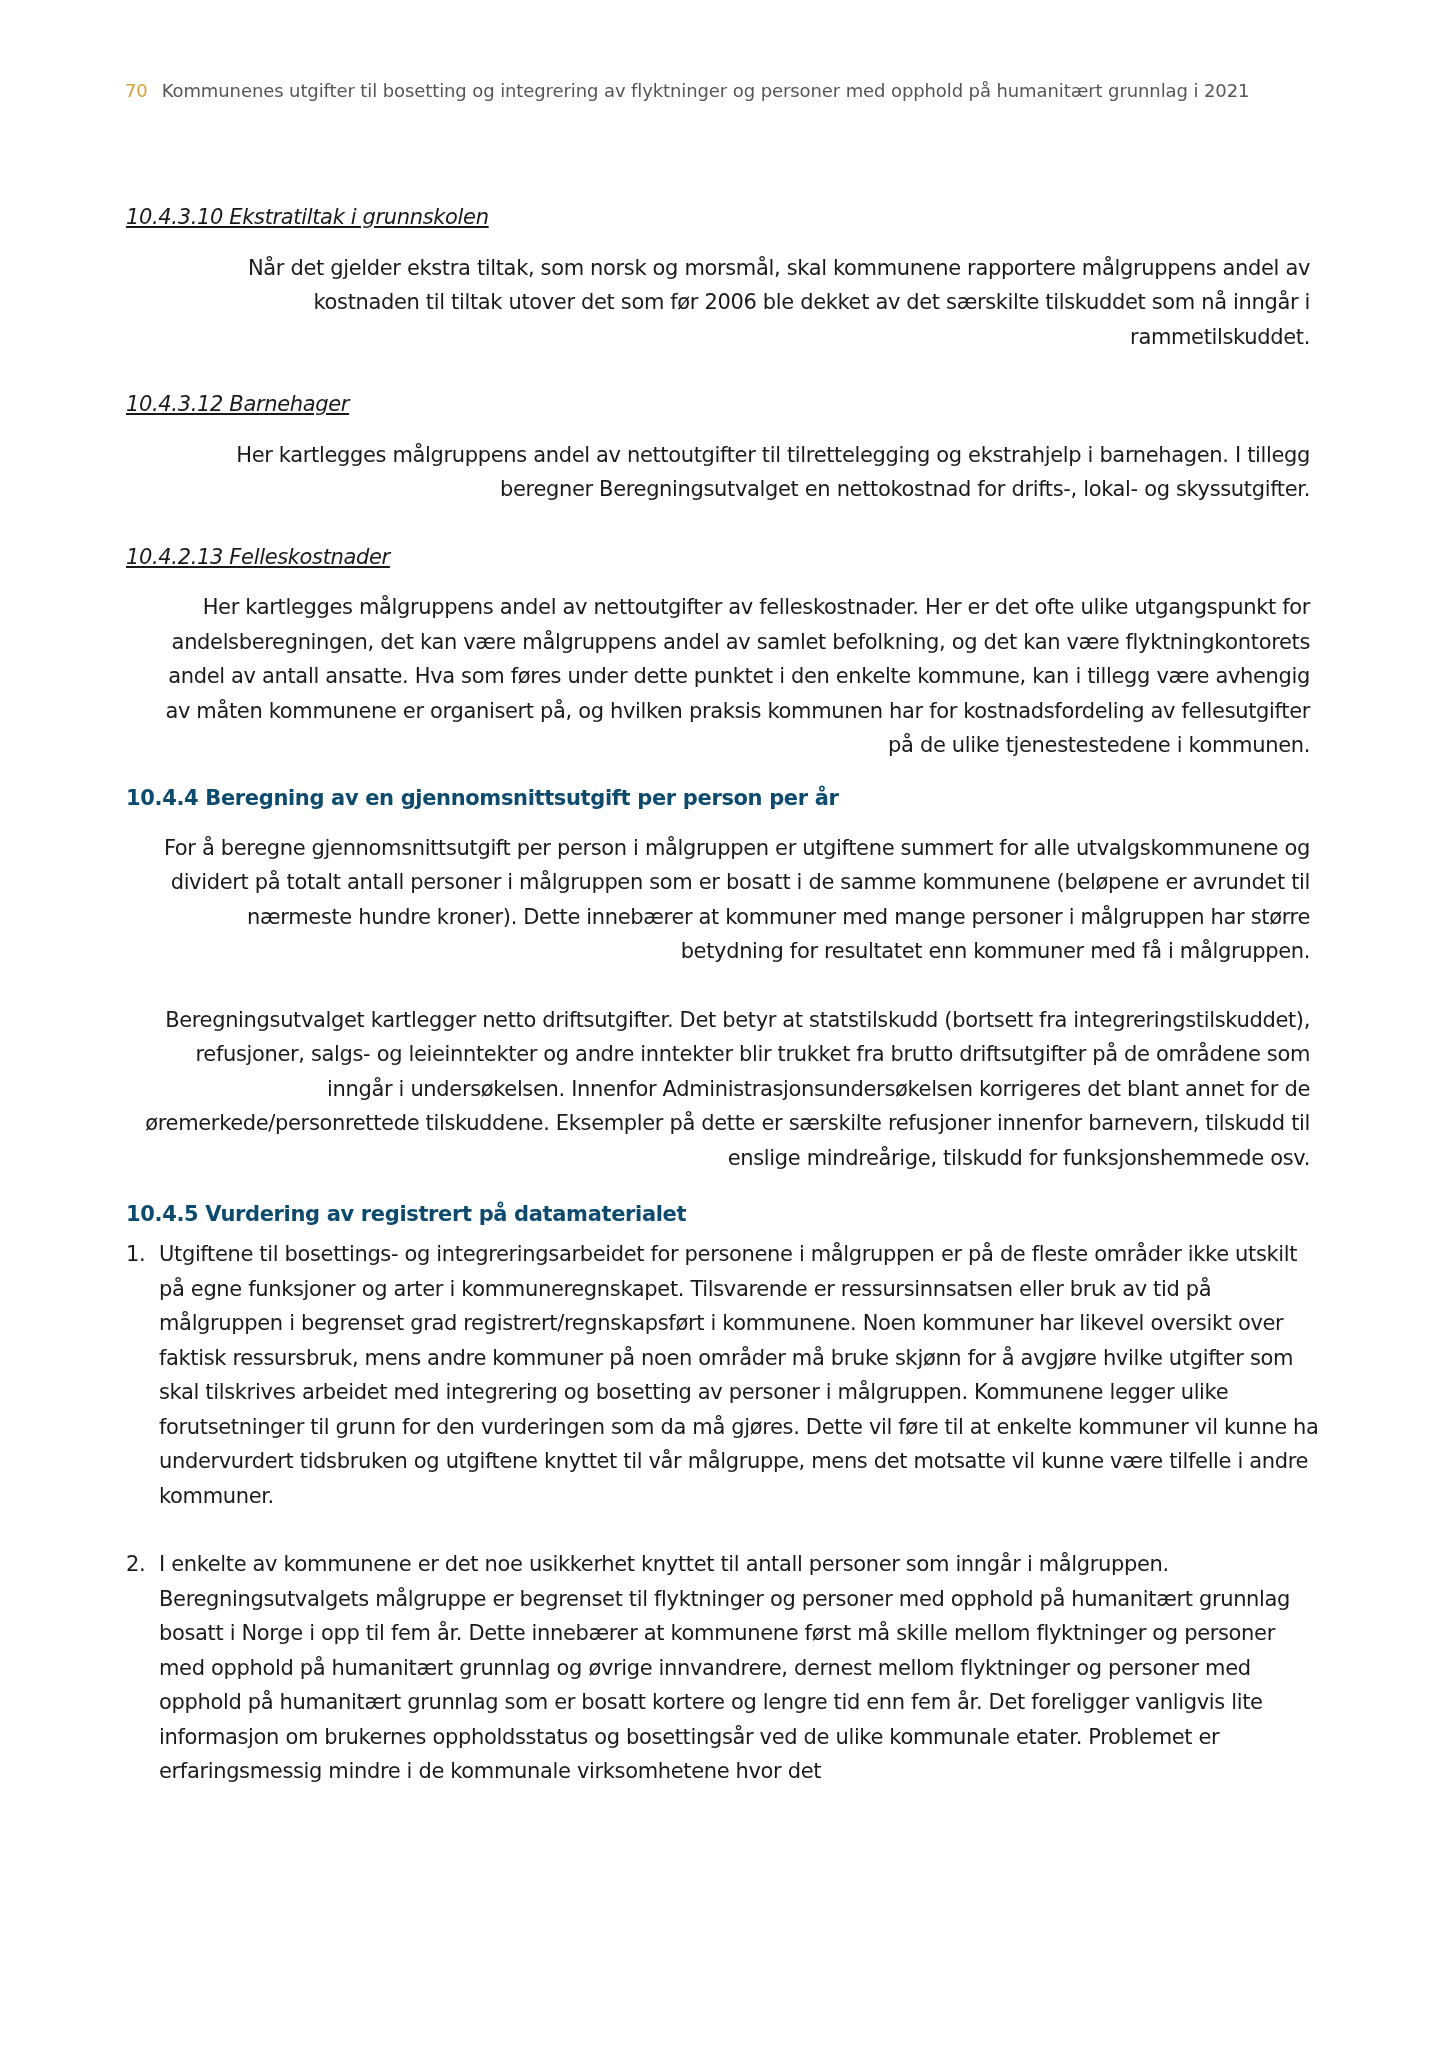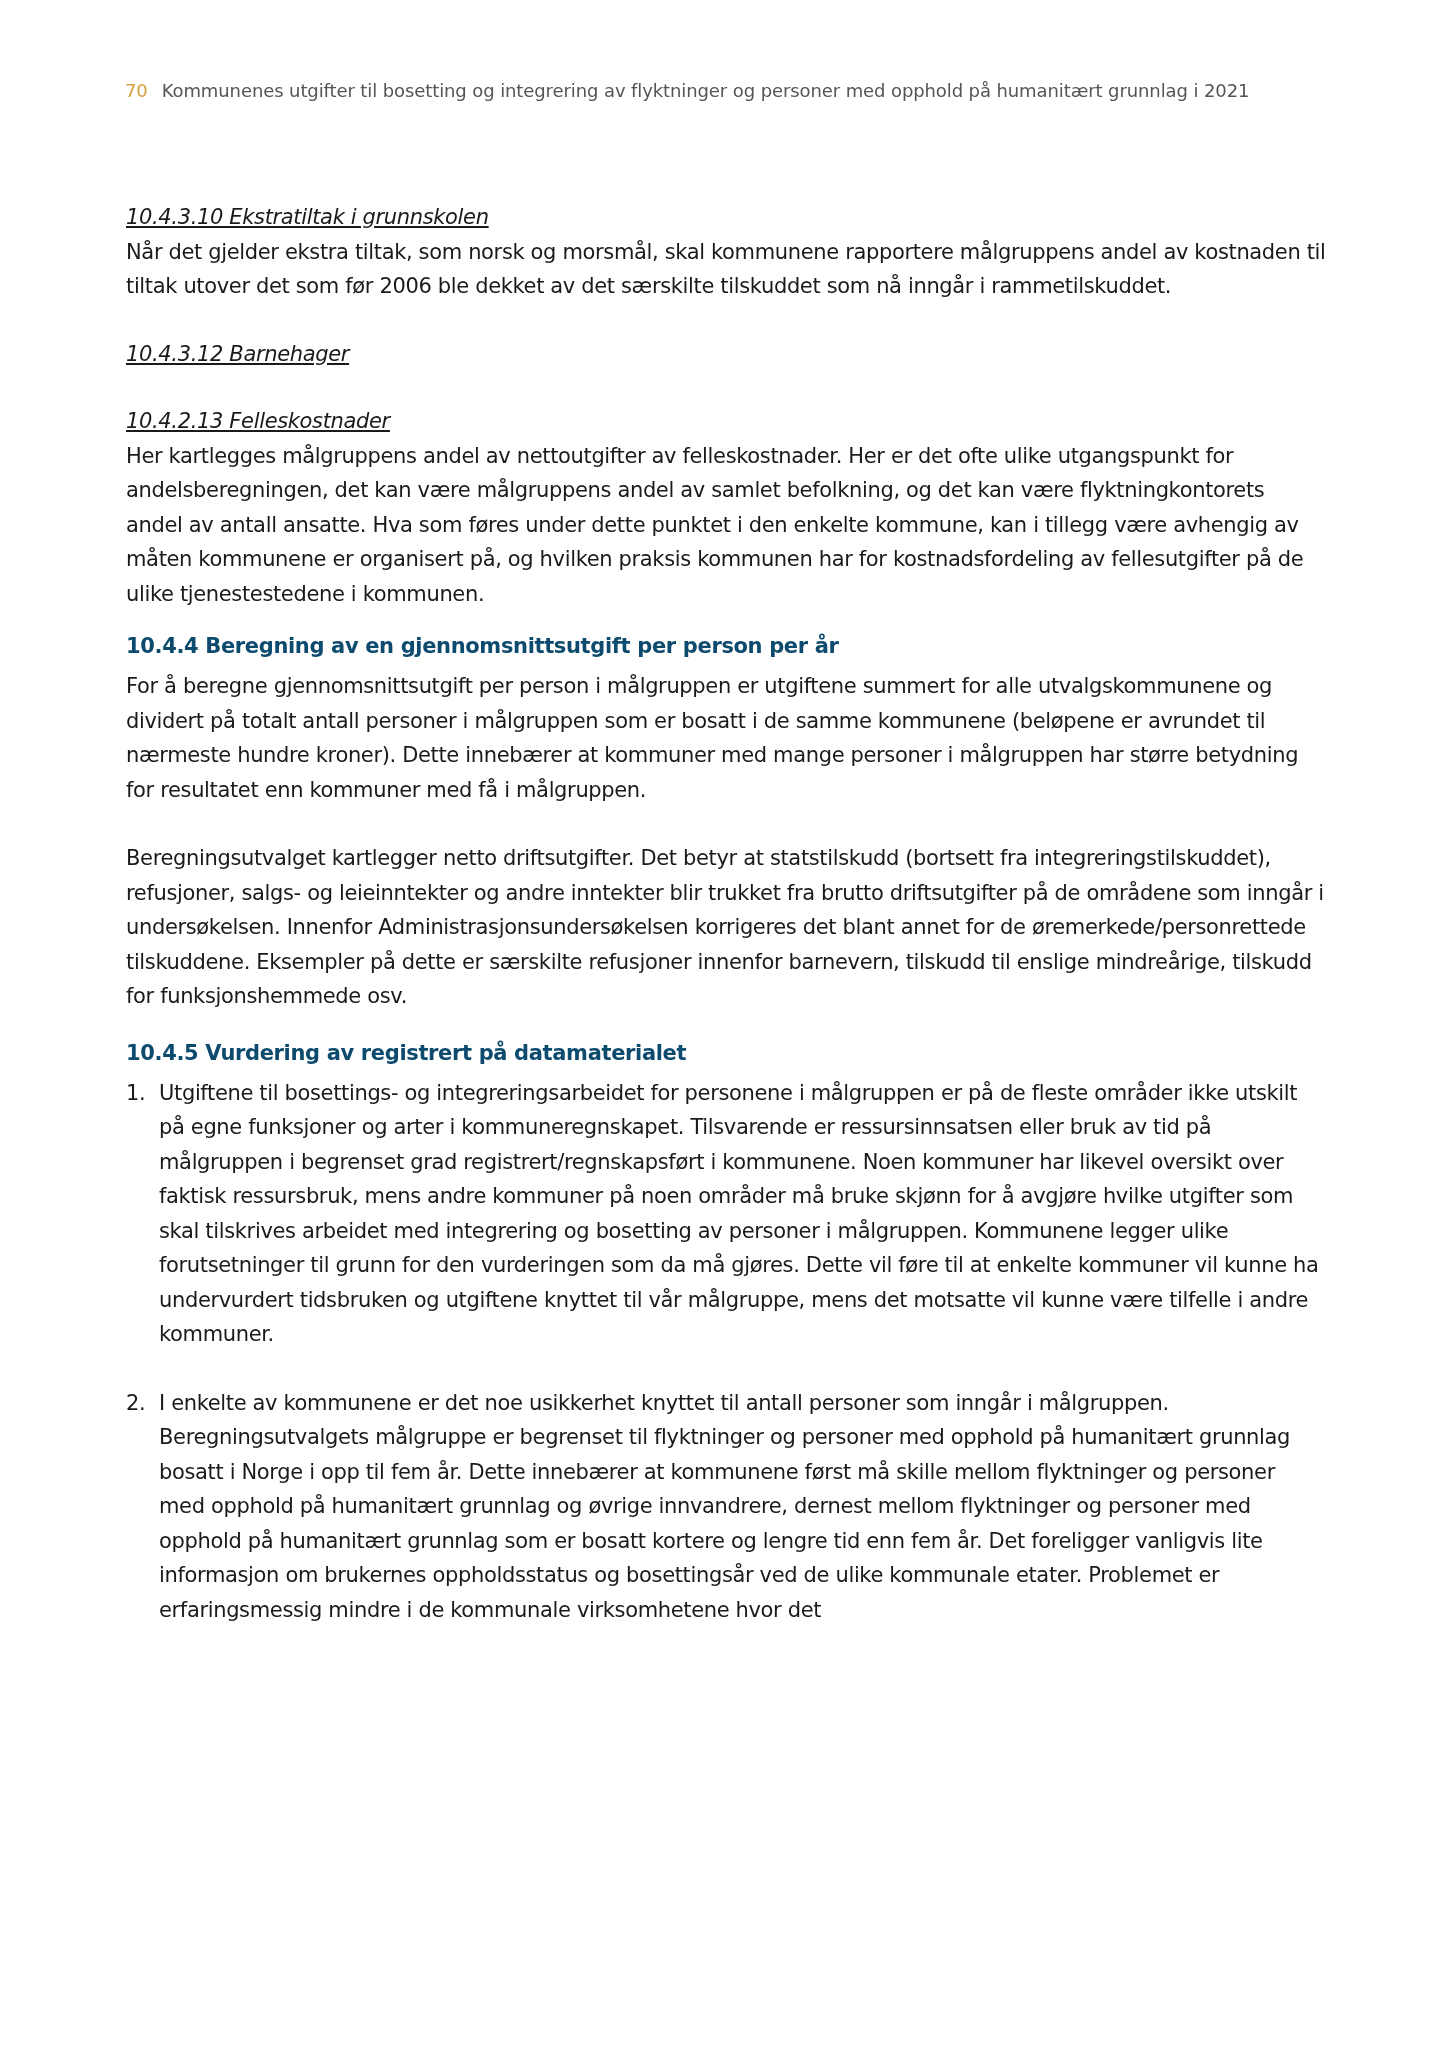--- a/index.html
+++ b/index.html
@@ -2,21 +2,21 @@
 <html><head>
 <meta charset="utf-8">
 <style>
   html, body { margin: 0; padding: 0; background: #ffffff; }
   body { width: 1448px; height: 2048px; position: relative; overflow: hidden;
          font-family: "DejaVu Sans", sans-serif; color: #1a1a1a; }
   .header { position: absolute; left: 125px; top: 80px; font-size: 18px; color: #555; white-space: nowrap; letter-spacing: -0.1px; }
   .header .pnum { color: #d4a23a; margin-right: 14px; }
   .content { position: absolute; left: 126px; top: 200px; width: 1200px; font-size: 21px; line-height: 34.5px; letter-spacing: -0.35px; }
   .sub-h { font-style: italic; margin: 0; font-weight: normal; font-size: 21px; text-decoration: underline; }
-  .p { margin: 0; }
+  .p { margin: 16px; text-align: right; }
   .block { margin-bottom: 33px; }
   .sec-h { font-weight: bold; color: #0c4a6e; font-size: 21px; margin: 0 0 6px 0; line-height: 34px; }
   ol.items { margin: 0; padding: 0; list-style: none; }
   ol.items li { position: relative; padding-left: 33px; margin-bottom: 34px; }
   ol.items li .num { position: absolute; left: 0; top: 0; }
 </style>
 </head>
 <body>
 
 <div class="header">
@@ -26,20 +26,21 @@
 <div class="content">
 
   <div class="block">
     <p class="sub-h">10.4.3.10 Ekstratiltak i grunnskolen</p>
     <p class="p">Når det gjelder ekstra tiltak, som norsk og morsmål, skal kommunene rapportere målgruppens andel av kostnaden til tiltak utover det som før 2006 ble dekket av det særskilte tilskuddet som nå inngår i rammetilskuddet.</p>
   </div>
 
 
   <div class="block">
     <p class="sub-h">10.4.3.12 Barnehager</p>
+    <p class="p">Her kartlegges målgruppens andel av nettoutgifter til tilrettelegging og ekstrahjelp i barnehagen. I tillegg beregner Beregningsutvalget en nettokostnad for drifts-, lokal- og skyssutgifter.</p>
   </div>
 
   <div class="block" style="margin-bottom:18px">
     <p class="sub-h">10.4.2.13 Felleskostnader</p>
     <p class="p">Her kartlegges målgruppens andel av nettoutgifter av felleskostnader. Her er det ofte ulike utgangspunkt for andelsberegningen, det kan være målgruppens andel av samlet befolkning, og det kan være flyktningkontorets andel av antall ansatte. Hva som føres under dette punktet i den enkelte kommune, kan i tillegg være avhengig av måten kommunene er organisert på, og hvilken praksis kommunen har for kostnadsfordeling av fellesutgifter på de ulike tjenestestedene i kommunen.</p>
   </div>
 
   <div class="block" style="margin-bottom:22px">
     <h2 class="sec-h">10.4.4 Beregning av en gjennomsnittsutgift per person per år</h2>
     <p class="p" style="margin-bottom:34px">For å beregne gjennomsnittsutgift per person i målgruppen er utgiftene summert for alle utvalgskommunene og dividert på totalt antall personer i målgruppen som er bosatt i de samme kommunene (beløpene er avrundet til nærmeste hundre kroner). Dette innebærer at kommuner med mange personer i målgruppen har større betydning for resultatet enn kommuner med få i målgruppen.</p>

